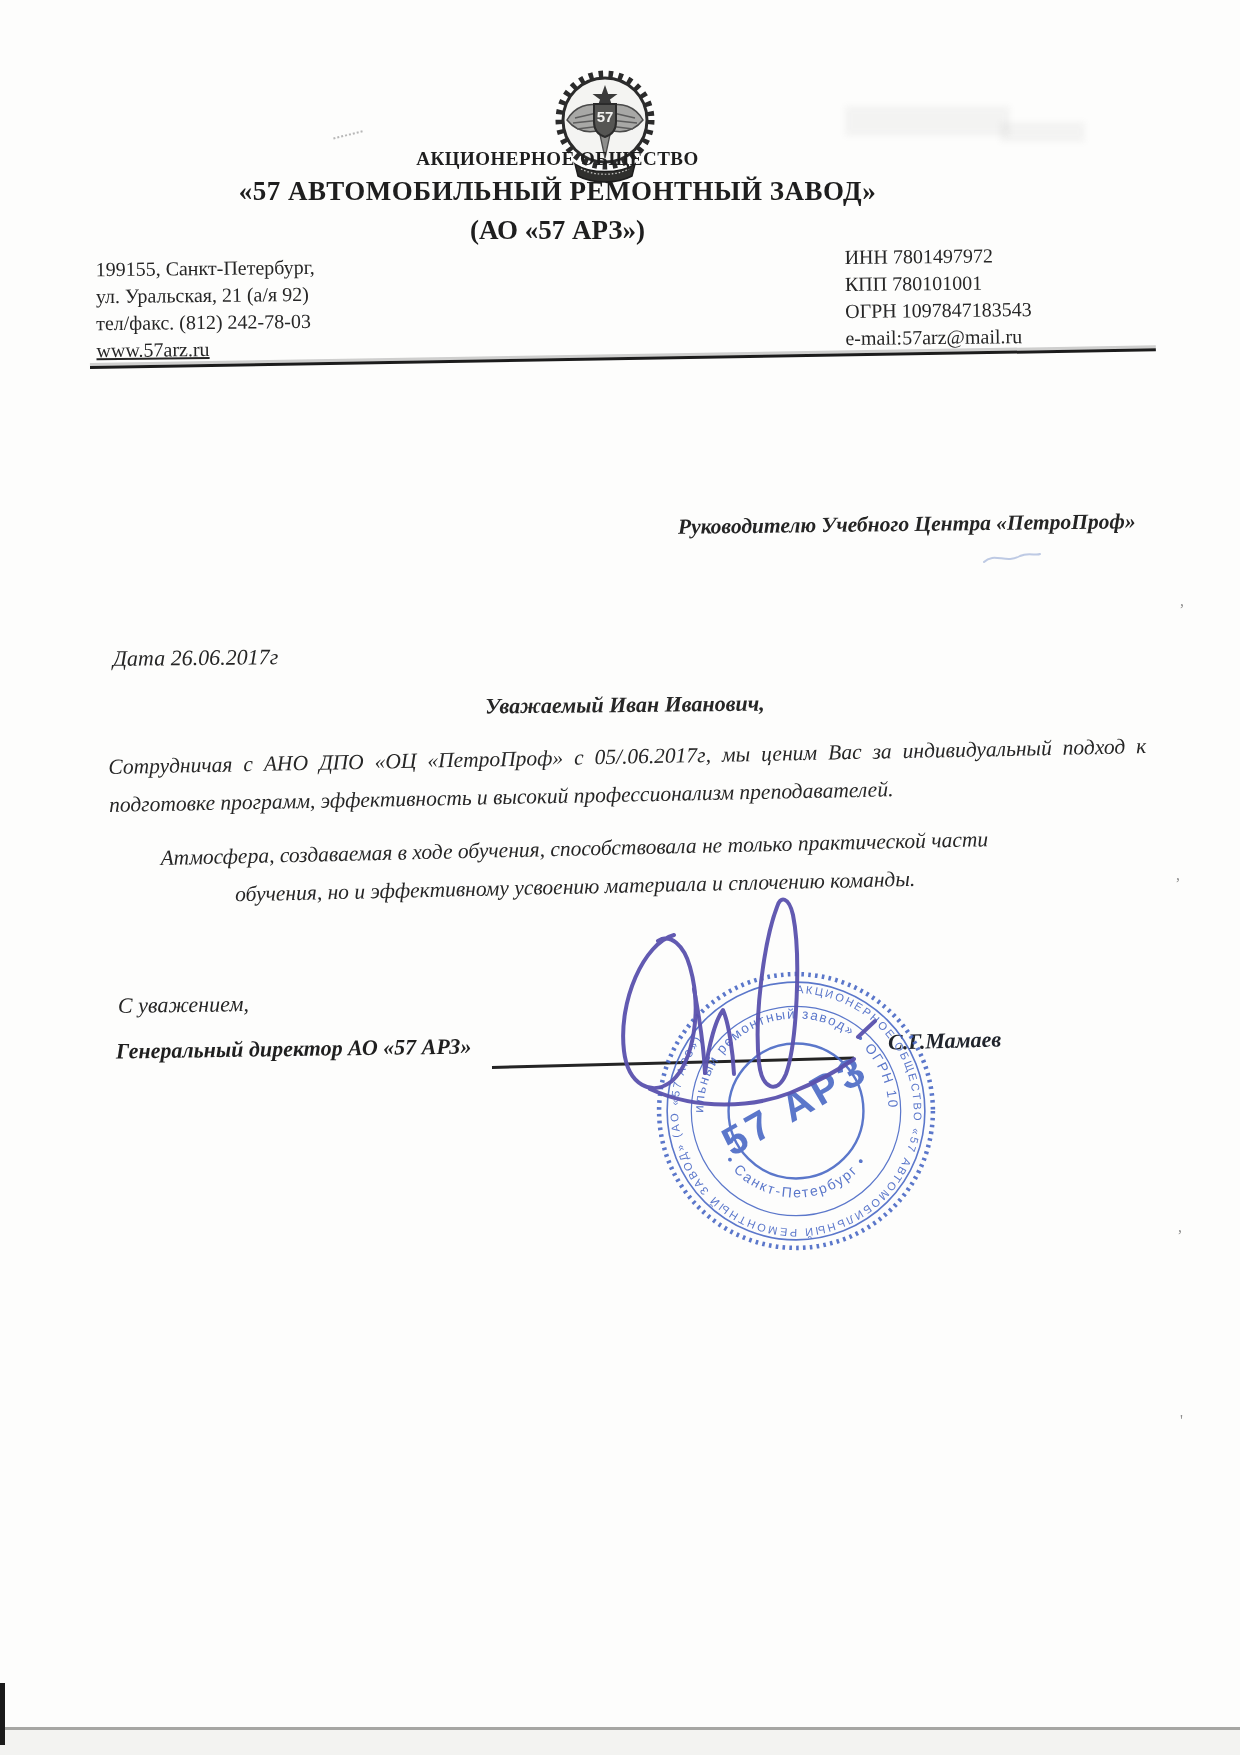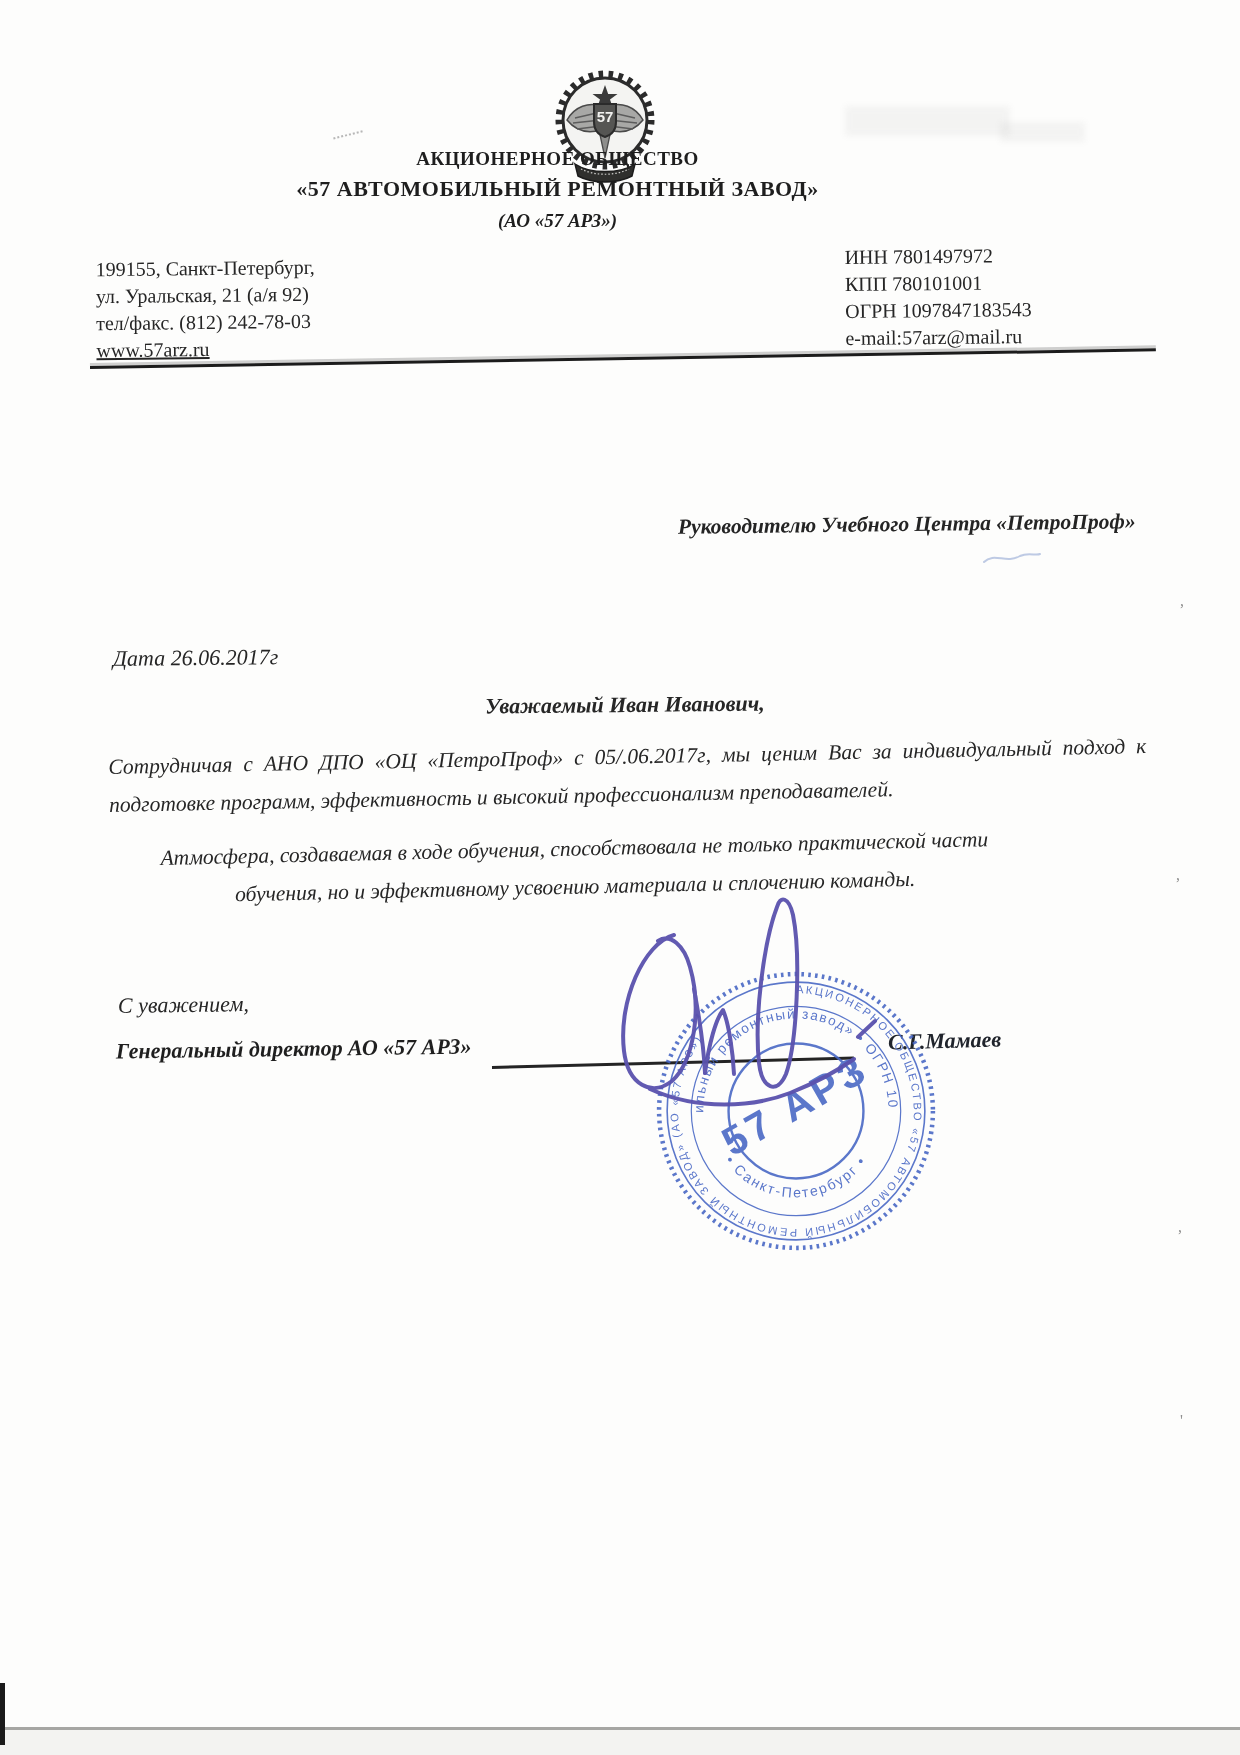--- a/index.html
+++ b/index.html
@@ -9,22 +9,22 @@
     margin:0 auto;
     background:#fdfdfc;
     overflow:hidden;
     font-family:"Liberation Serif","DejaVu Serif",serif;
     color:#262626;
   }
   
   .logo-wrap{position:absolute;left:545px;top:68px;width:120px;height:118px;}
   .org-title{position:absolute;left:0;top:148px;width:1115px;text-align:center;font-weight:bold;color:#1e1e1e;}
   .org-title .l1{font-size:19px;letter-spacing:.5px;}
-  .org-title .l2{font-size:22px;letter-spacing:.5px;margin-top:6px;text-align:center;}
-  .org-title .l3{font-size:19px;margin-top:8px;font-style:italic;}
+  .org-title .l2{font-size:27px;letter-spacing:.5px;margin-top:6px;text-align:center;}
+  .org-title .l3{font-size:27px;margin-top:8px;}
   .contacts-left{position:absolute;left:96px;top:255px;font-size:20px;line-height:27px;transform:rotate(-.6deg);}
   .contacts-left .www{text-decoration:underline;}
   .contacts-right{position:absolute;left:845px;top:243px;font-size:20px;line-height:27px;transform:rotate(-.6deg);}
   .head-rule{position:absolute;left:90px;top:366px;width:1066px;height:3px;background:#1c1c1c;transform:rotate(-0.95deg);transform-origin:left center;box-shadow:0 -3px 0 rgba(120,120,120,.35);}
   
   .recipient{position:absolute;right:104px;top:512px;font-size:21.5px;font-weight:bold;font-style:italic;transform:rotate(-0.7deg);color:#242424;}
   .date-line{position:absolute;left:113px;top:645px;font-size:22px;font-style:italic;transform:rotate(-0.6deg);}
   .salutation{position:absolute;left:0;top:692px;width:1250px;text-align:center;font-size:22px;font-weight:bold;font-style:italic;transform:rotate(-0.6deg);}
   .para1{position:absolute;left:108px;top:748px;width:1038px;font-size:21.5px;font-style:italic;line-height:38px;text-align:justify;transform:rotate(-1.15deg);transform-origin:left top;}
   .para2{position:absolute;left:118px;top:840px;width:912px;font-size:21.5px;font-style:italic;line-height:38px;text-align:center;transform:rotate(-1.3deg);transform-origin:left top;}

